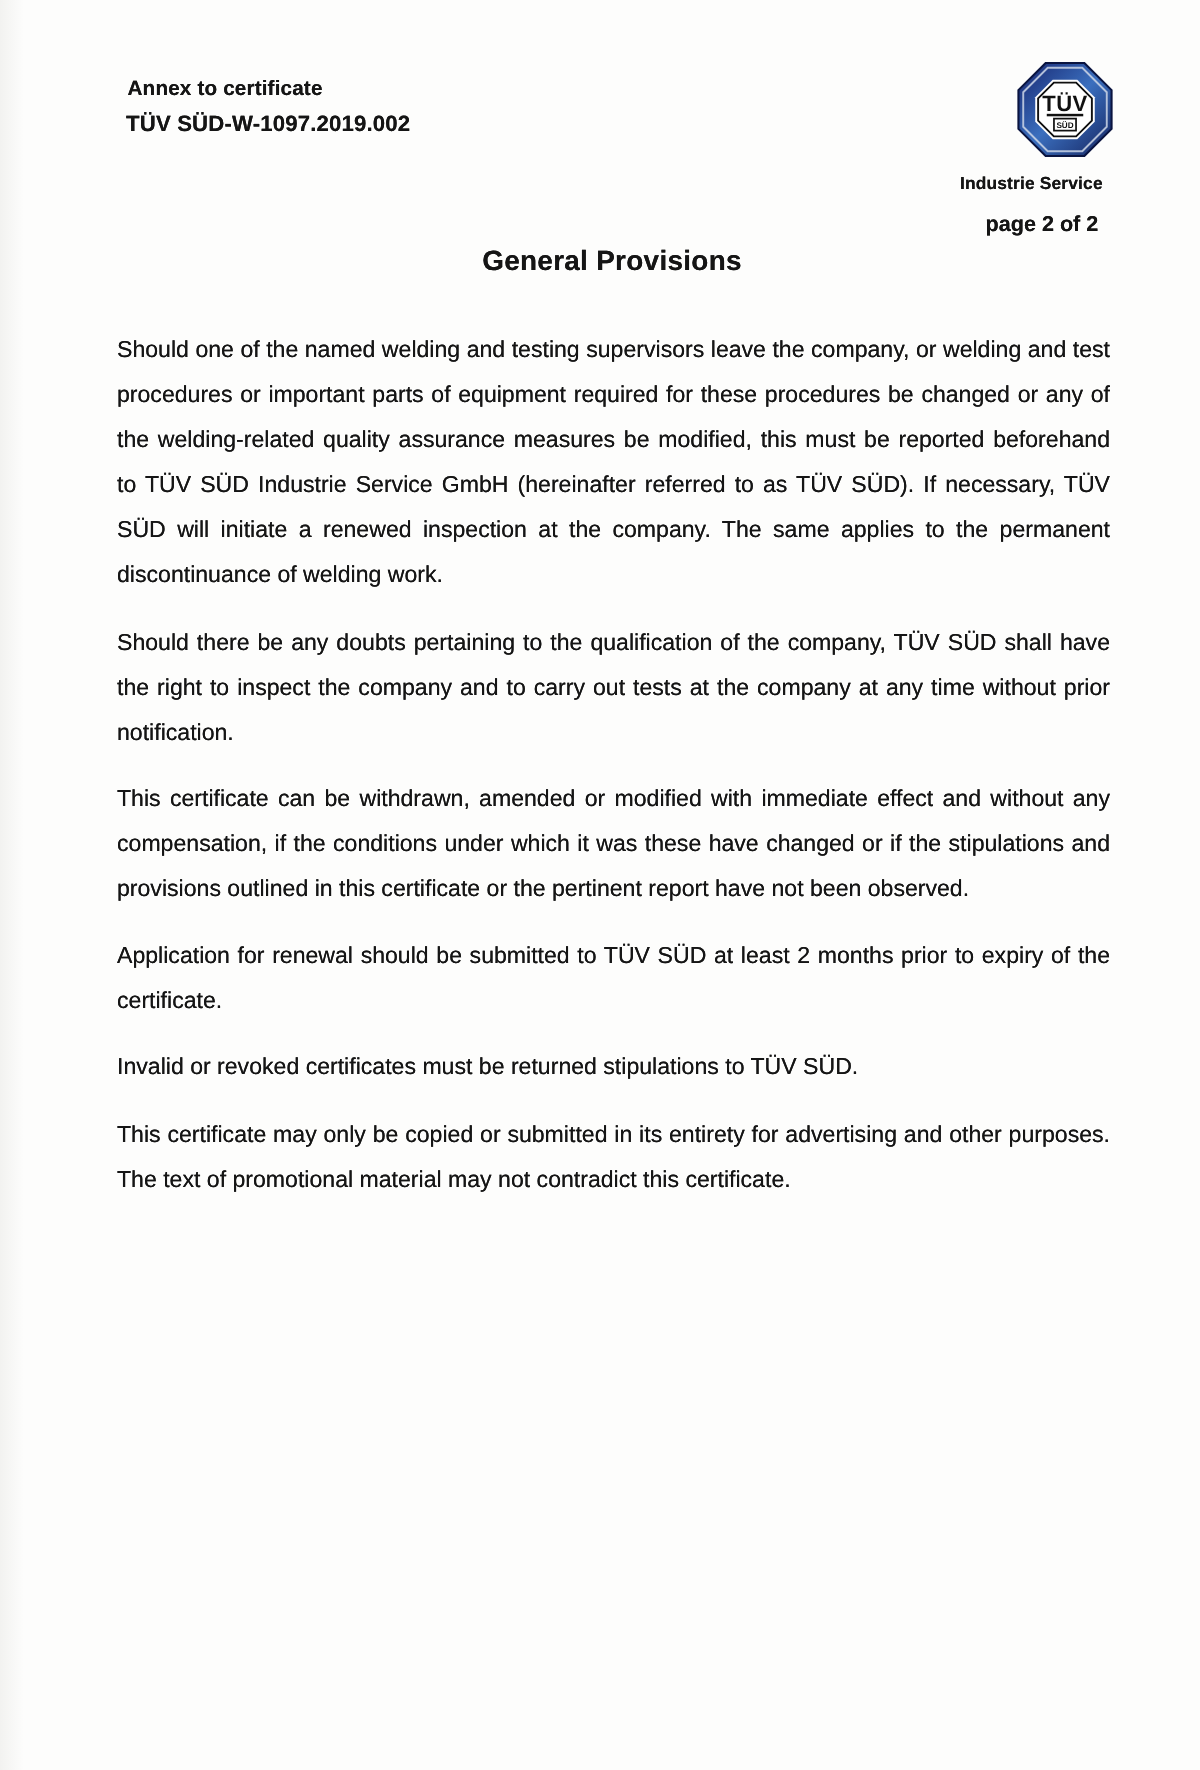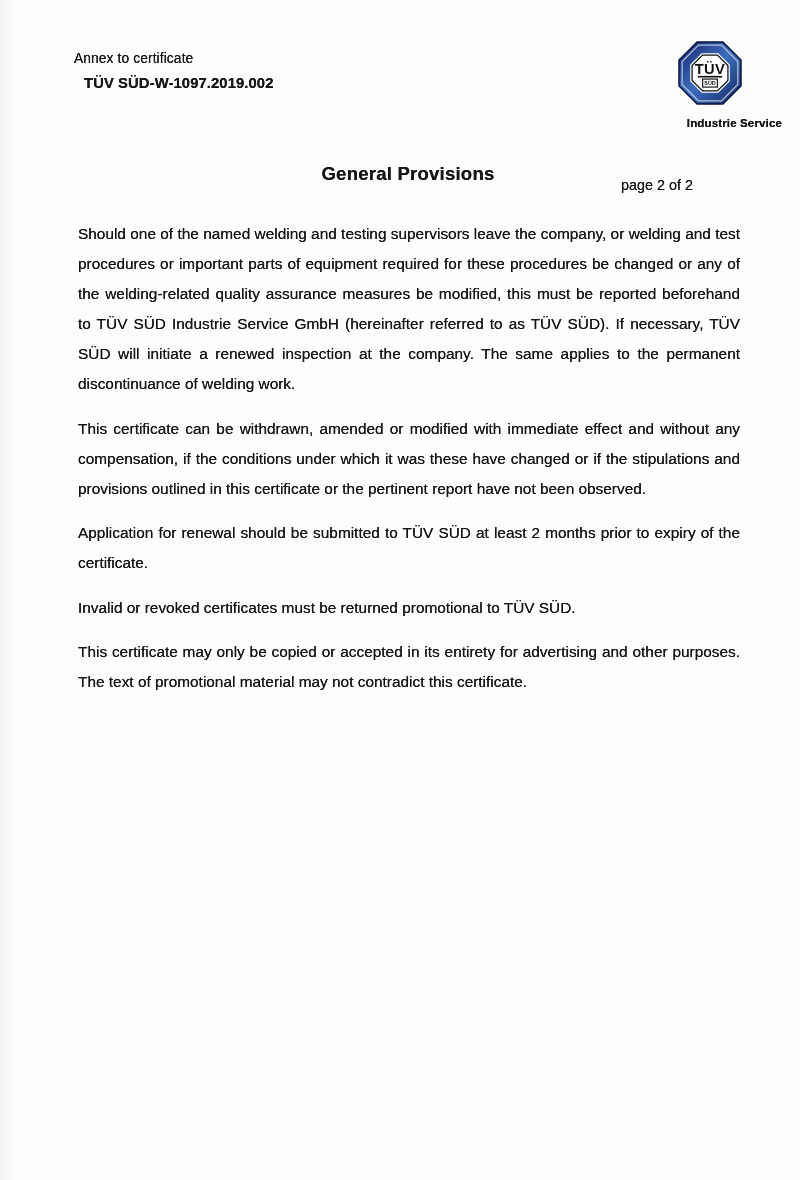--- a/index.html
+++ b/index.html
@@ -10,36 +10,36 @@
     margin:0 auto;
     background:
       linear-gradient(90deg, #f2f2f0 0px, #fdfdfc 16px, #fdfdfc 100%);
     font-family:"Liberation Sans", sans-serif;
     color:#151515;
     overflow:hidden;
   }
   .scan-text { text-shadow: 0 0 0.35px rgba(0,0,0,0.85); }
 
   .annex-label {
-    position:absolute; left:74px; top:51px;
-    font-size:13.8px; font-weight:400; letter-spacing:0.1px;
+    position:absolute; left:85px; top:51px;
+    font-size:13.8px; font-weight:700; letter-spacing:0.1px;
   }
   .cert-number {
     position:absolute; left:84px; top:75px;
     font-size:14.8px; font-weight:700; letter-spacing:0.1px;
   }
 
   .logo-wrap { position:absolute; left:678px; top:41px; width:84px; height:64px; }
   .logo-subtitle {
     position:absolute; left:640px; top:116px; width:142px;
-    text-align:right; font-size:11.6px; font-weight:700; letter-spacing:0.1px;
+    text-align:left; font-size:11.6px; font-weight:700; letter-spacing:0.1px;
   }
   .page-indicator {
-    position:absolute; left:621px; top:142px;
-    font-size:14.4px; font-weight:400;margin-top:35px;
+    position:absolute; left:657px; top:142px;
+    font-size:14.4px; font-weight:700;
   }
 
   .doc-title {
     position:absolute; left:8px; top:163px; width:800px;
     text-align:center; font-size:18.6px; font-weight:700; letter-spacing:0.2px;
   }
 
   .body-text {
     position:absolute; left:78px; top:219px; width:662px;
   }
@@ -84,19 +84,20 @@
     </svg>
   </div>
   <div class="logo-subtitle scan-text">Industrie Service</div>
 
   <div class="page-indicator scan-text">page 2 of 2</div>
 
   <div class="doc-title scan-text">General Provisions</div>
 
   <div class="body-text">
     <p class="scan-text">Should one of the named welding and testing supervisors leave the company, or welding and test procedures or important parts of equipment required for these procedures be changed or any of the welding-related quality assurance measures be modified, this must be reported beforehand to TÜV SÜD Industrie Service GmbH (hereinafter referred to as TÜV SÜD). If necessary, TÜV SÜD will initiate a renewed inspection at the company. The same applies to the permanent discontinuance of welding work.</p>
+    <p class="scan-text">Should there be any doubts pertaining to the qualification of the company, TÜV SÜD shall have the right to inspect the company and to carry out tests at the company at any time without prior notification.</p>
     <p class="scan-text">This certificate can be withdrawn, amended or modified with immediate effect and without any compensation, if the conditions under which it was these have changed or if the stipulations and provisions outlined in this certificate or the pertinent report have not been observed.</p>
     <p class="scan-text">Application for renewal should be submitted to TÜV SÜD at least 2 months prior to expiry of the certificate.</p>
-    <p class="scan-text">Invalid or revoked certificates must be returned promotional to TÜV SÜD.</p>
-    <p class="scan-text">This certificate may only be copied or accepted in its entirety for advertising and other purposes. The text of promotional material may not contradict this certificate.</p>
+    <p class="scan-text">Invalid or revoked certificates must be returned stipulations to TÜV SÜD.</p>
+    <p class="scan-text">This certificate may only be copied or submitted in its entirety for advertising and other purposes. The text of promotional material may not contradict this certificate.</p>
   </div>
 
 </div>
 
 </body></html>

